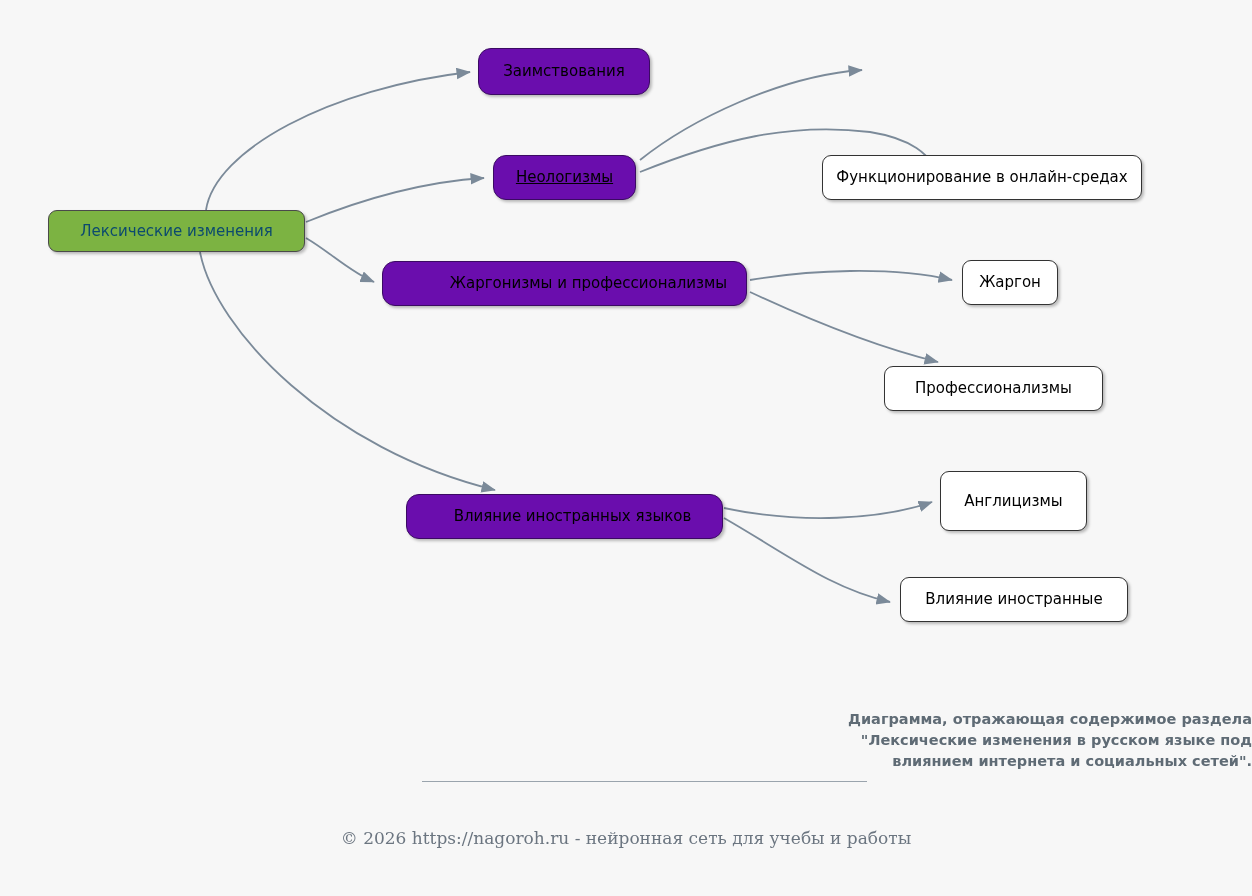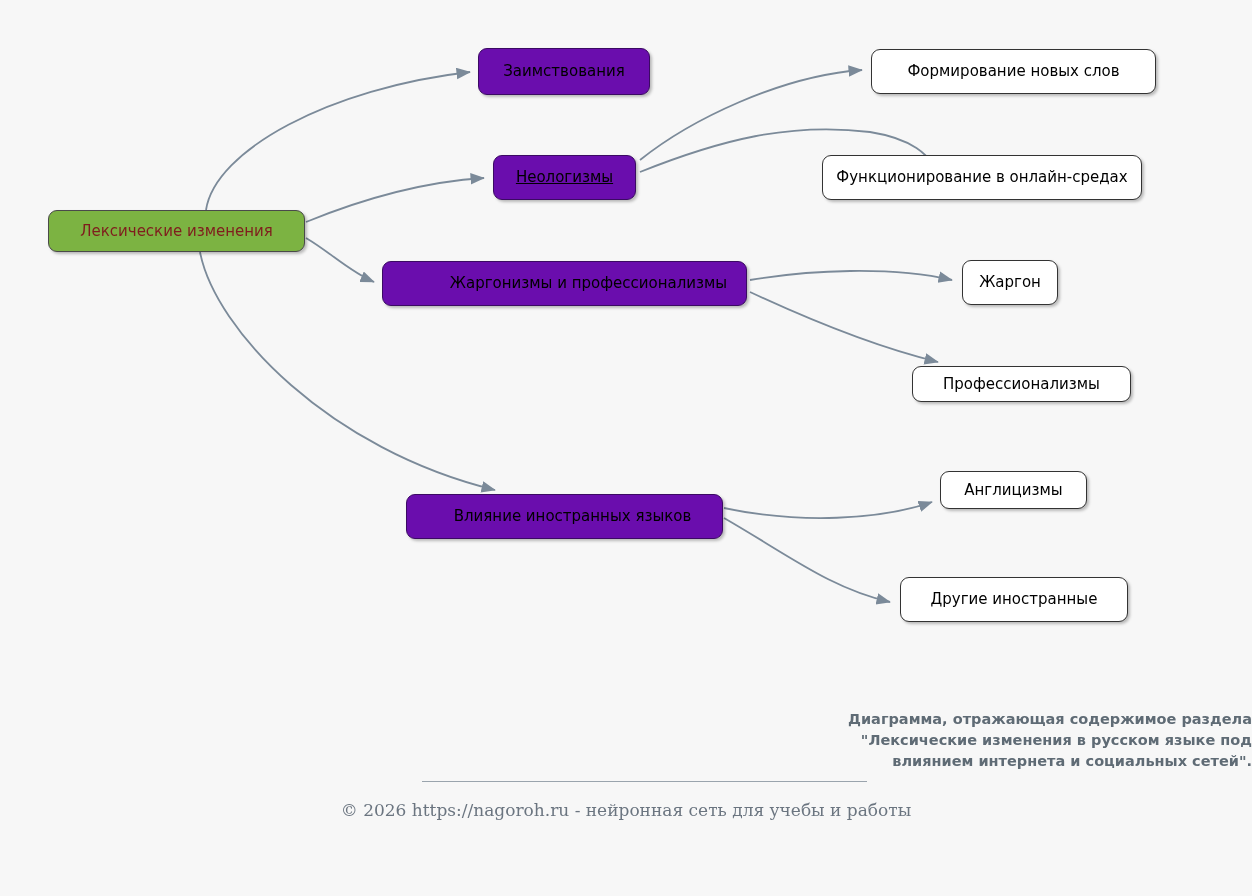--- a/index.html
+++ b/index.html
@@ -35,27 +35,28 @@
     justify-content: center;
     border-radius: 9px;
     border: 1px solid #333333;
     font-size: 15px;
     line-height: 1.1;
     white-space: nowrap;
     box-shadow: 2px 2px 3px rgba(0,0,0,0.25);
   }
   .node.root {
     background: #7cb342;
-    color: #7f1d1d;
+    color: #0c4a6e;
     border-color: #4a4a4a;
   }
   .node.branch {
     background: #6a0dad;
     color: #000000;
     border-color: #3b0a63;
+    border-radius: 13px;
   }
   .node.leaf {
     background: #ffffff;
     color: #000000;
     border-color: #333333;
   }
   .caption {
     position: absolute;
     left: 0;
     width: 1252px;
@@ -71,20 +72,21 @@
     background: #9aa4ad;
   }
   .footer {
     position: absolute;
     left: 0;
     width: 1252px;
     text-align: center;
     color: #6b7580;
     font-size: 17px;
     font-family: "DejaVu Serif", serif;
+    margin-top: 28px;
   }
 </style>
 </head>
 <body>
 
 <div id="canvas">
 
   <svg class="edges" viewBox="0 0 1252 896">
     <defs>
       <marker id="arrow" markerWidth="9" markerHeight="9" refX="7.5" refY="3.2" orient="auto" markerUnits="strokeWidth">
@@ -110,50 +112,47 @@
   </div>
 
   <div class="node branch" style="left:478px; top:48px; width:172px; height:47px;">
     <span>Заимствования</span>
   </div>
 
   <div class="node branch" style="left:493px; top:155px; width:143px; height:45px;text-decoration:underline;">
     <span>Неологизмы</span>
   </div>
 
-  <div class="node leaf" style="left:871px; top:49px; width:285px; height:45px;">
-    <span>Формирование новых слов</span>
-  </div>
 
   <div class="node leaf" style="left:822px; top:155px; width:320px; height:45px;">
     <span>Функционирование в онлайн-средах</span>
   </div>
 
   <div class="node branch" style="left:382px; top:261px; width:365px; height:45px;padding-left:48px;">
     <span>Жаргонизмы и профессионализмы</span>
   </div>
 
   <div class="node leaf" style="left:962px; top:260px; width:96px; height:45px;">
     <span>Жаргон</span>
   </div>
 
-  <div class="node leaf" style="left:912px; top:366px; width:219px; height:36px;">
+  <div class="node leaf" style="left:884px; top:366px; width:219px; height:45px;">
     <span>Профессионализмы</span>
   </div>
 
   <div class="node branch" style="left:406px; top:494px; width:317px; height:45px;padding-left:16px;">
     <span>Влияние иностранных языков</span>
   </div>
 
-  <div class="node leaf" style="left:940px; top:471px; width:147px; height:38px;">
+  <div class="node leaf" style="left:940px; top:471px; width:147px; height:60px;">
     <span>Англицизмы</span>
   </div>
 
   <div class="node leaf" style="left:900px; top:577px; width:228px; height:45px;">
-    <span>Другие иностранные</span>
+    <span>Влияние иностранные</span>
   </div>
 
   <div class="caption" style="top:709px;">
     <div>Диаграмма, отражающая содержимое раздела</div>
     <div>"Лексические изменения в русском языке под</div>
     <div>влиянием интернета и социальных сетей".</div>
   </div>
 
   <div class="rule" style="left:422px; top:781px; width:445px;"></div>
 

